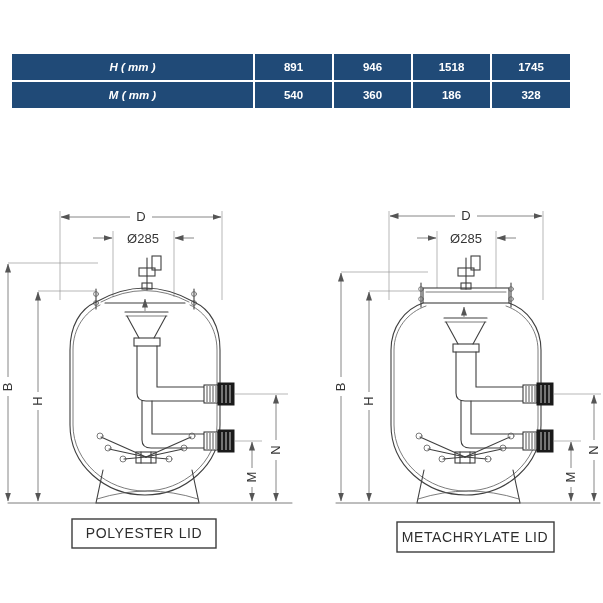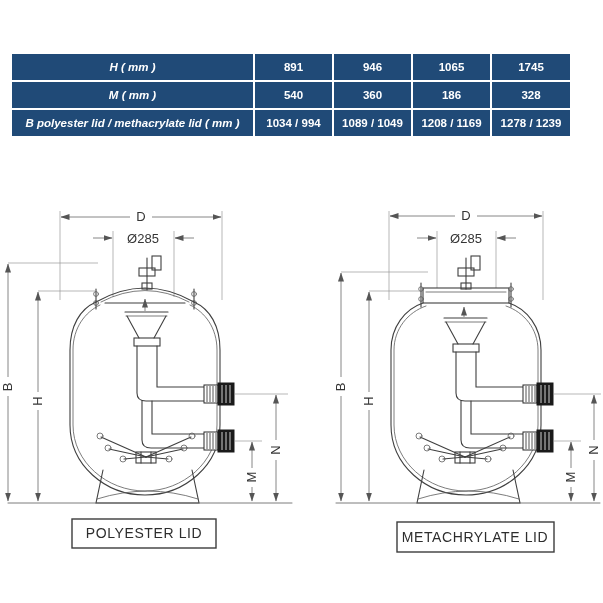--- a/index.html
+++ b/index.html
@@ -42,36 +42,29 @@
       <col style="width:79px">
       <col style="width:79px">
       <col style="width:79px">
       <col style="width:80px">
   </colgroup>
   <tbody>
     <tr>
       <td class="rowlabel">H ( mm )</td>
       <td>891</td>
       <td>946</td>
-      <td>1065</td>
+      <td>1518</td>
       <td>1745</td>
     </tr>
     <tr>
       <td class="rowlabel">M ( mm )</td>
       <td>540</td>
       <td>360</td>
       <td>186</td>
       <td>328</td>
-    </tr>
-    <tr>
-      <td class="rowlabel">B polyester lid / methacrylate lid ( mm )</td>
-      <td>1034 / 994</td>
-      <td>1089 / 1049</td>
-      <td>1208 / 1169</td>
-      <td>1278 / 1239</td>
     </tr>
   </tbody>
 </table>
 
 <svg class="diagram-svg" width="603" height="360" viewBox="0 200 603 360" xmlns="http://www.w3.org/2000/svg">
   <defs>
     <marker id="arr" markerWidth="9" markerHeight="7" refX="8.5" refY="3" orient="auto" markerUnits="userSpaceOnUse">
       <path d="M0,0 L9,3 L0,6 z" fill="#555"></path>
     </marker>
   </defs>

